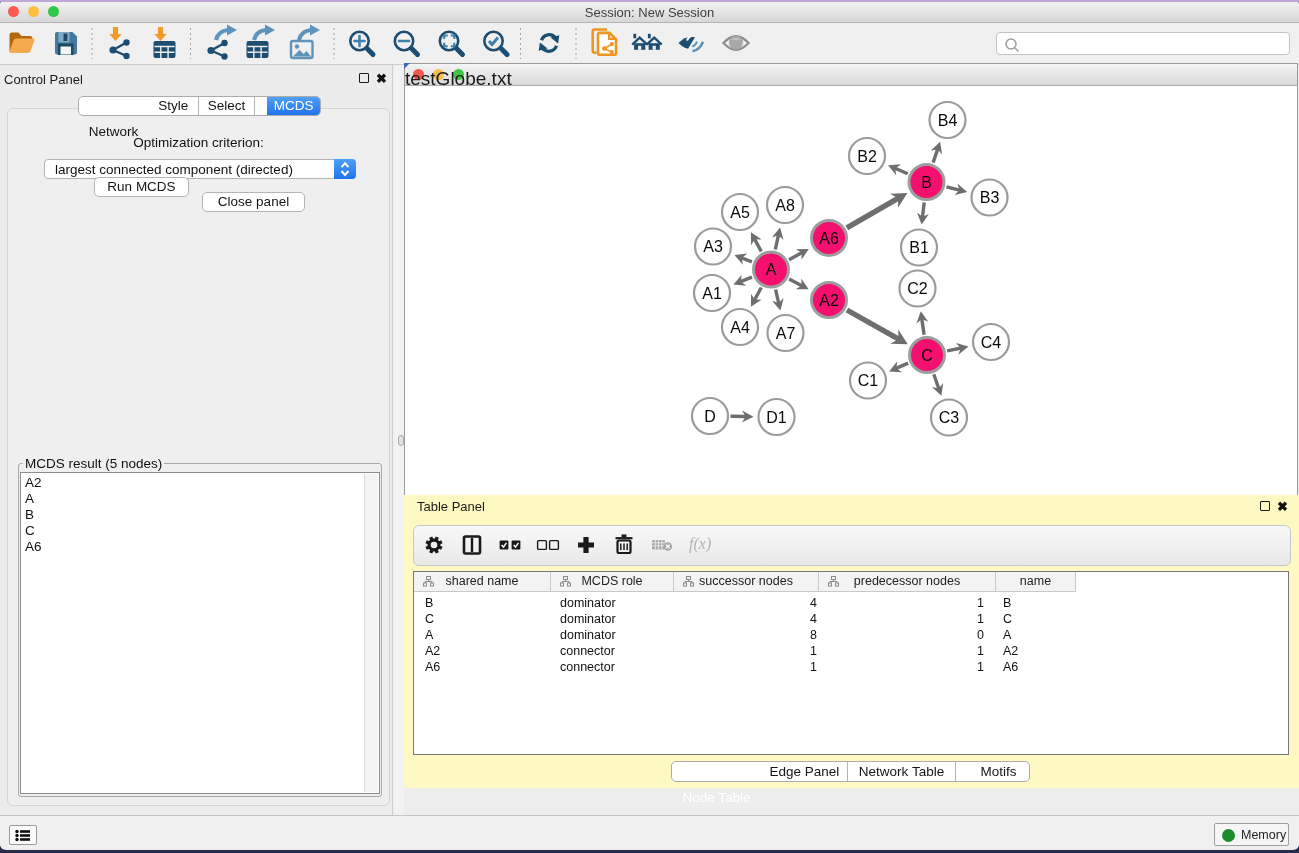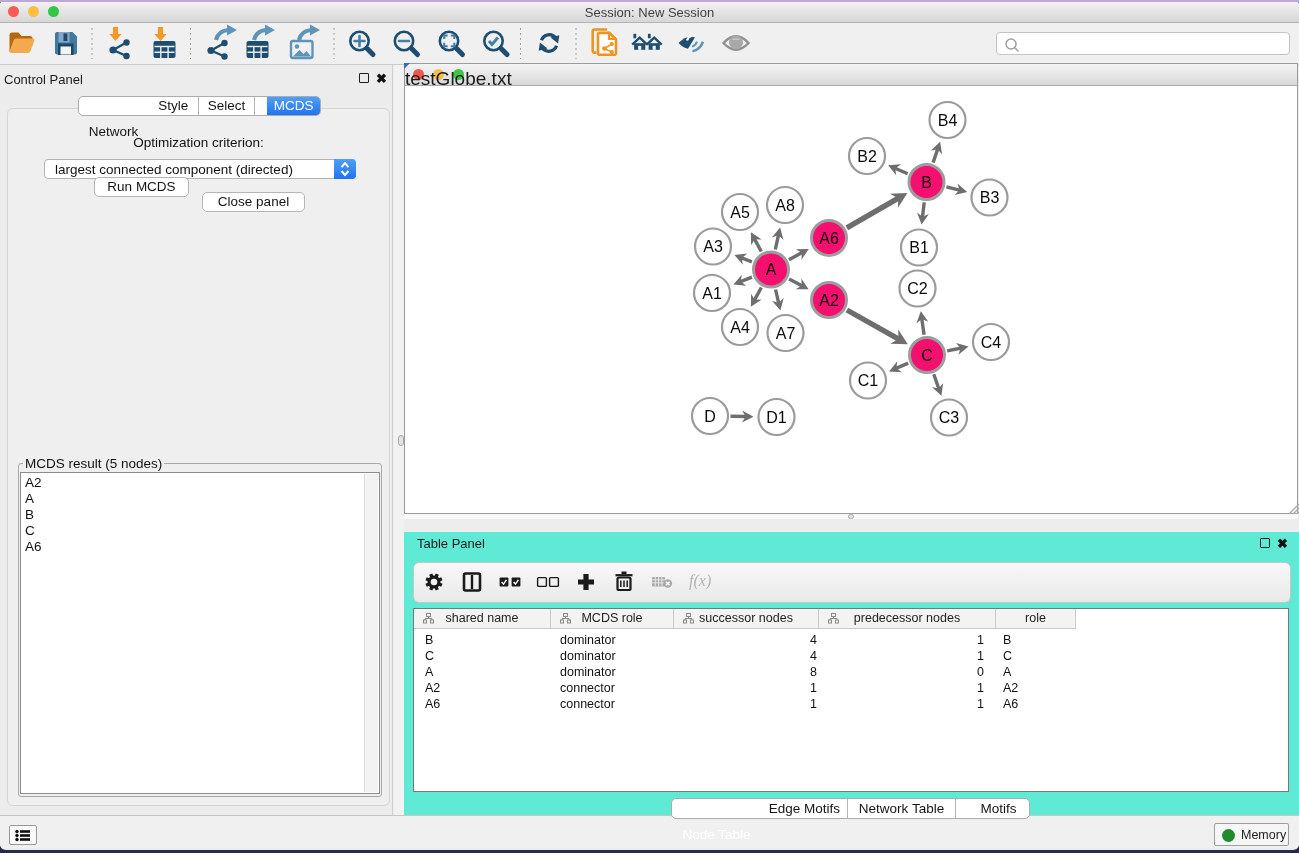--- a/index.html
+++ b/index.html
@@ -41,21 +41,21 @@
   #listbox .sb { position:absolute; right:1px; top:1px; width:14px; height:318px;
       background:#f3f3f3; border-left:1px solid #dcdcdc; }
   #listbox div.it { padding-left:4px; height:16px; line-height:16px; }
   #netwin { position:absolute; left:404px; top:63px; width:894px; height:451px;
       background:#fff; border:1px solid #9b9b9b; }
   #nettitle { position:absolute; left:0; top:0; width:892px; height:22px;
       background:linear-gradient(#f4f4f4,#d9d9d9); border-bottom:1px solid #aaa; }
   #nettitle .t { position:absolute; top:4px; width:100%; text-align:left;
       font-size:19px; color:#1a1a1a; }
   .knob { position:absolute; background:#e3e3e3; border:1px solid #bdbdbd; border-radius:3px; }
-  #tpanel { position:absolute; left:404px; top:532px; width:895px; height:293px; background:#5eead4; }
+  #tpanel { position:absolute; left:404px; top:495px; width:895px; height:293px; background:#fef9c3; }
   #ttoolbar { position:absolute; left:9px; top:30px; width:878px; height:41px;
       background:linear-gradient(#f8f8f8,#e9e9e9); border:1px solid #c6c6c6; border-radius:6px; }
   #ttable { position:absolute; left:9px; top:76px; width:876px; height:184px;
       background:#fff; border:1px solid #777; }
   #thead { position:absolute; left:0; top:0; height:20px; background:#f3f3f3;
       border-bottom:1px solid #c9c9c9; }
   .hcell { position:absolute; top:0; height:20px; border-right:1px solid #c9c9c9;
       font-size:12.5px; color:#222; text-align:center; line-height:19px; }
   .trow { position:absolute; font-size:12.5px; color:#111; height:16px; line-height:16px; }
   #statusbar { position:absolute; left:0; top:815px; width:1299px; height:33px;
@@ -396,21 +396,21 @@
             </g>
           </svg>successor nodes</div>
         <div class="hcell" style="left:405px;width:177px;"><svg width="11" height="11" viewBox="0 0 11 11" style="position:absolute;left:9px;top:4px;">
             <g fill="none" stroke="#8a8a8a" stroke-width="1">
               <rect x="3.5" y="0.5" width="4" height="3"></rect>
               <rect x="0.5" y="7" width="3" height="3"></rect>
               <rect x="7.5" y="7" width="3" height="3"></rect>
               <path d="M5.5,3.5 v2 M2,7 v-1.5 h7 V7"></path>
             </g>
           </svg>predecessor nodes</div>
-        <div class="hcell" style="left:582px;width:80px;">role</div>
+        <div class="hcell" style="left:582px;width:80px;">name</div>
         <div class="trow" style="left:11px;top:23px;">B</div>
         <div class="trow" style="left:146px;top:23px;">dominator</div>
         <div class="trow" style="left:300px;top:23px;width:103px;text-align:right;">4</div>
         <div class="trow" style="left:470px;top:23px;width:100px;text-align:right;">1</div>
         <div class="trow" style="left:589px;top:23px;">B</div>
         <div class="trow" style="left:11px;top:39px;">C</div>
         <div class="trow" style="left:146px;top:39px;">dominator</div>
         <div class="trow" style="left:300px;top:39px;width:103px;text-align:right;">4</div>
         <div class="trow" style="left:470px;top:39px;width:100px;text-align:right;">1</div>
         <div class="trow" style="left:589px;top:39px;">C</div>
@@ -425,21 +425,21 @@
         <div class="trow" style="left:470px;top:71px;width:100px;text-align:right;">1</div>
         <div class="trow" style="left:589px;top:71px;">A2</div>
         <div class="trow" style="left:11px;top:87px;">A6</div>
         <div class="trow" style="left:146px;top:87px;">connector</div>
         <div class="trow" style="left:300px;top:87px;width:103px;text-align:right;">1</div>
         <div class="trow" style="left:470px;top:87px;width:100px;text-align:right;">1</div>
         <div class="trow" style="left:589px;top:87px;">A6</div>
       </div>
     <div class="seg" style="left:267px;top:266px;width:359px;height:21px;">
       <div class="on" style="width:93px;line-height:19px;">Node Table</div>
-      <div style="width:89px;line-height:19px;">Edge Motifs</div>
+      <div style="width:89px;line-height:19px;">Edge Panel</div>
       <div style="width:112px;line-height:19px;">Network Table</div>
       <div style="width:63px;line-height:19px;">Motifs</div>
     </div>
   </div>
   <div id="statusbar">
     <div id="listbtn">
       <svg width="26" height="18" style="position:absolute;left:5px;top:3px;">
         <g fill="#111">
             <circle cx="2" cy="2.5" r="1.7"></circle>
             <circle cx="2" cy="6.5" r="1.7"></circle>

